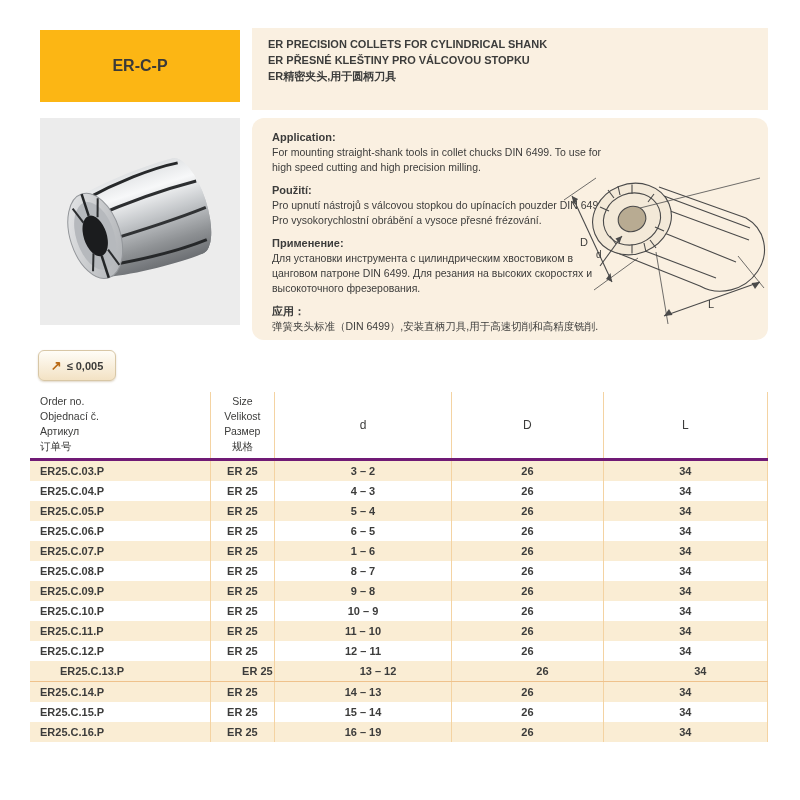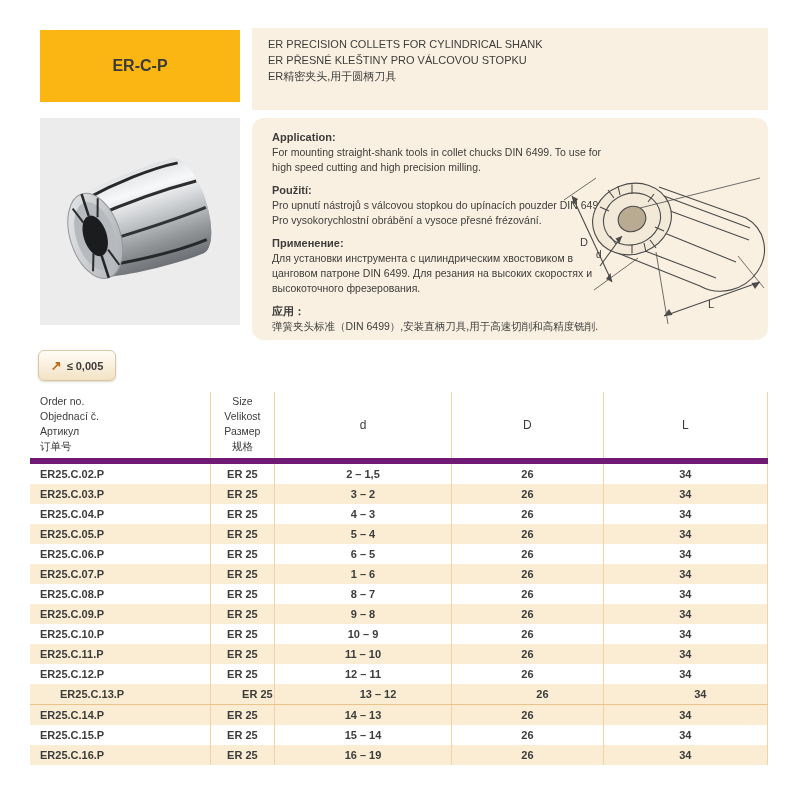--- a/index.html
+++ b/index.html
@@ -5,21 +5,21 @@
   html,body { margin:0; padding:0; background:#ffffff; }
   body { width:800px; height:800px; font-family:"Liberation Sans", sans-serif; color:#3C3C3B; }
   .page { position:relative; width:800px; height:800px; background:#ffffff; overflow:hidden; }
 
   
   .title-box { position:absolute; left:40px; top:30px; width:200px; height:72px;
     background:#FCB614; display:flex; align-items:center; justify-content:center;
     font-size:16px; font-weight:bold; color:#3A3A39; }
   .header-box { position:absolute; left:252px; top:28px; width:516px; height:82px;
     background:#FAF0E1; box-sizing:border-box; padding:8px 10px 0 16px; }
-  .header-box .line { font-size:11px; font-weight:normal; line-height:16px; white-space:nowrap; }
+  .header-box .line { font-size:11px; font-weight:bold; line-height:16px; white-space:nowrap; }
 
   
   .photo-box { position:absolute; left:40px; top:118px; width:200px; height:207px; background:#ECECEC; }
   .app-panel { position:absolute; left:252px; top:118px; width:516px; height:222px; background:#FAF0E1;border-radius:12px; }
   .app-text { position:absolute; left:20px; top:4px; width:336px; font-size:10.5px; line-height:15px; }
   .blk-head { font-weight:bold; font-size:11px; margin-top:8px; }
   .blk-body { }
   .zh-body { width:492px; }
   .drawing { position:absolute; left:308px; top:38px; width:208px; height:180px; }
 
@@ -30,21 +30,21 @@
     box-shadow:0 1px 2px rgba(150,120,70,0.3);
     display:flex; align-items:center; justify-content:center; gap:5px;
     font-size:11px; font-weight:bold; }
   .runout-badge .arrow { color:#B96A16; font-size:13px; font-weight:bold; line-height:1; }
 
   
   .spec-table { position:absolute; left:30px; top:392px; width:738px;
     border-collapse:collapse; table-layout:fixed; font-size:11px; }
   .spec-table th, .spec-table td { border-right:1px solid #F4D3A2; padding:0; }
   .spec-table thead th { font-weight:normal; font-size:10.5px; vertical-align:top;
-    border-bottom:6px solid #701a75; height:64px; padding-top:2px; text-align:center;margin-top:47px; }
+    border-bottom:3px solid #701a75; height:64px; padding-top:2px; text-align:center;margin-top:47px; }
   .spec-table thead th.order-h { text-align:left; padding-left:10px; }
   .spec-table thead th .hline { line-height:15px; }
   .spec-table thead th.letter { vertical-align:middle; font-size:12px; padding-top:0; }
   .spec-table tbody td { height:20px; text-align:center; font-weight:bold; }
   .spec-table tbody td:first-child { text-align:left; padding-left:10px; }
   .spec-table tbody tr.shaded td { background:#FAEDD4; }
   .spec-table tbody tr.group-end td { border-bottom:1px solid #EFC28C;padding-left:30px; }
 </style>
 </head>
 <body>
@@ -182,27 +182,20 @@
           <div class="hline">Velikost</div>
           <div class="hline">Размер</div>
           <div class="hline">规格</div>
         </th>
         <th class="letter">d</th>
         <th class="letter">D</th>
         <th class="letter">L</th>
       </tr>
     </thead>
     <tbody>
-        <tr>
-          <td>ER25.C.02.P</td>
-          <td>ER 25</td>
-          <td>2 – 1,5</td>
-          <td>26</td>
-          <td>34</td>
-        </tr>
         <tr class="shaded">
           <td>ER25.C.03.P</td>
           <td>ER 25</td>
           <td>3 – 2</td>
           <td>26</td>
           <td>34</td>
         </tr>
         <tr>
           <td>ER25.C.04.P</td>
           <td>ER 25</td>

